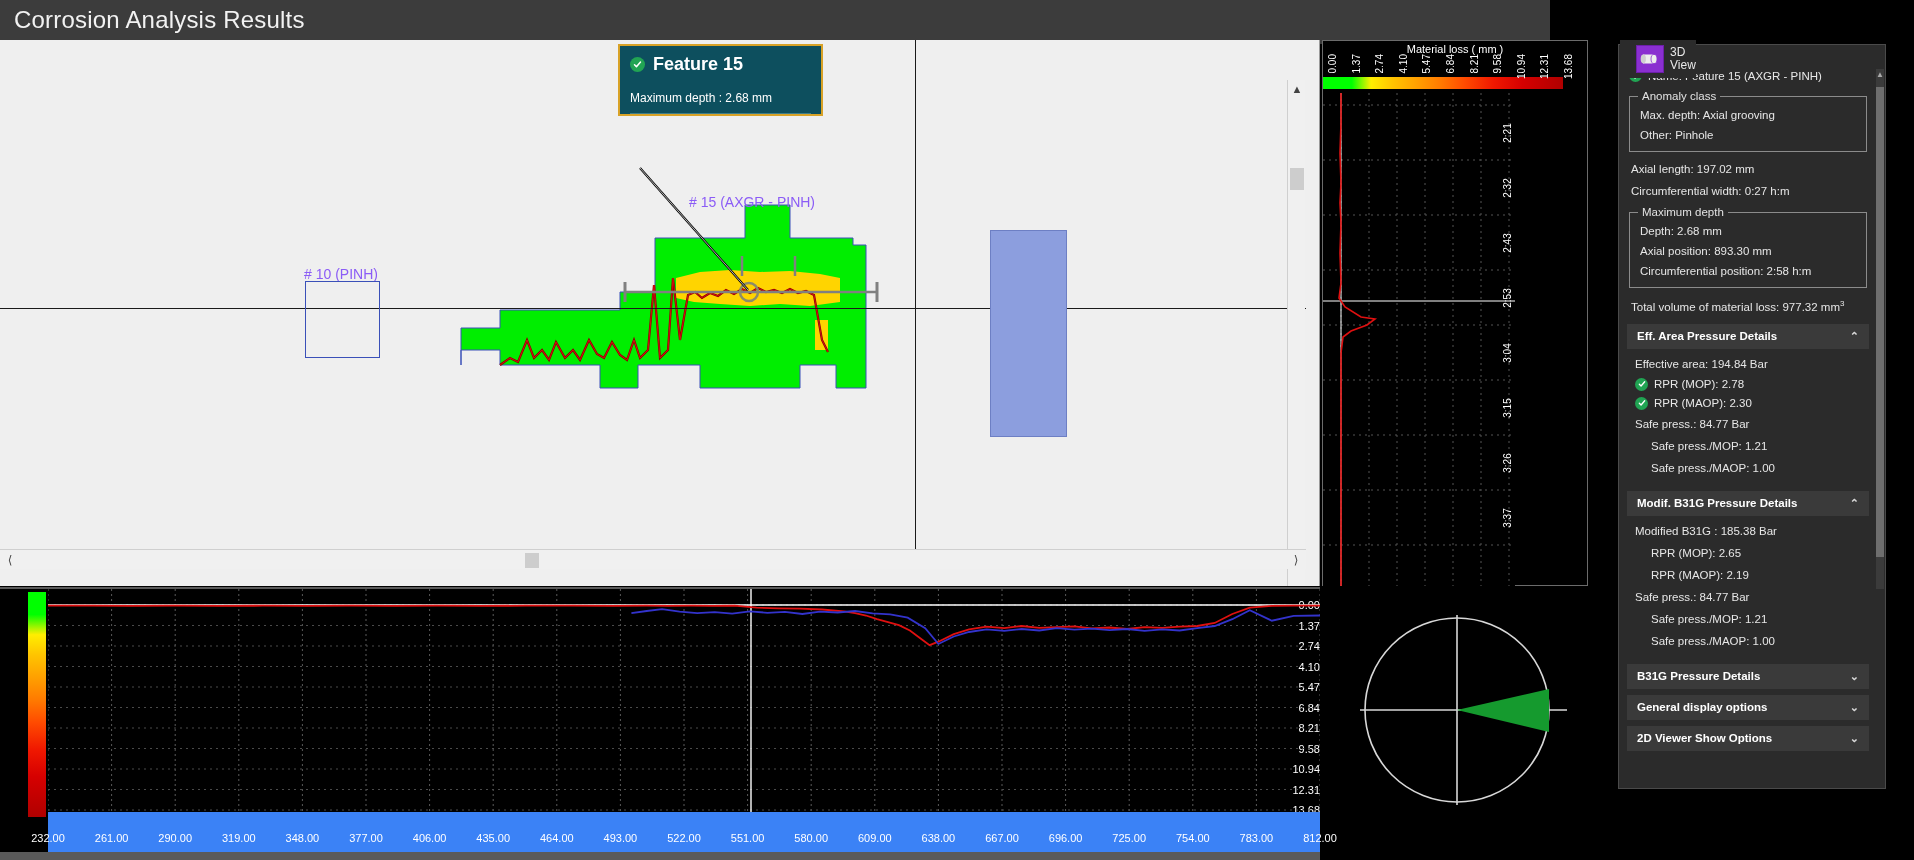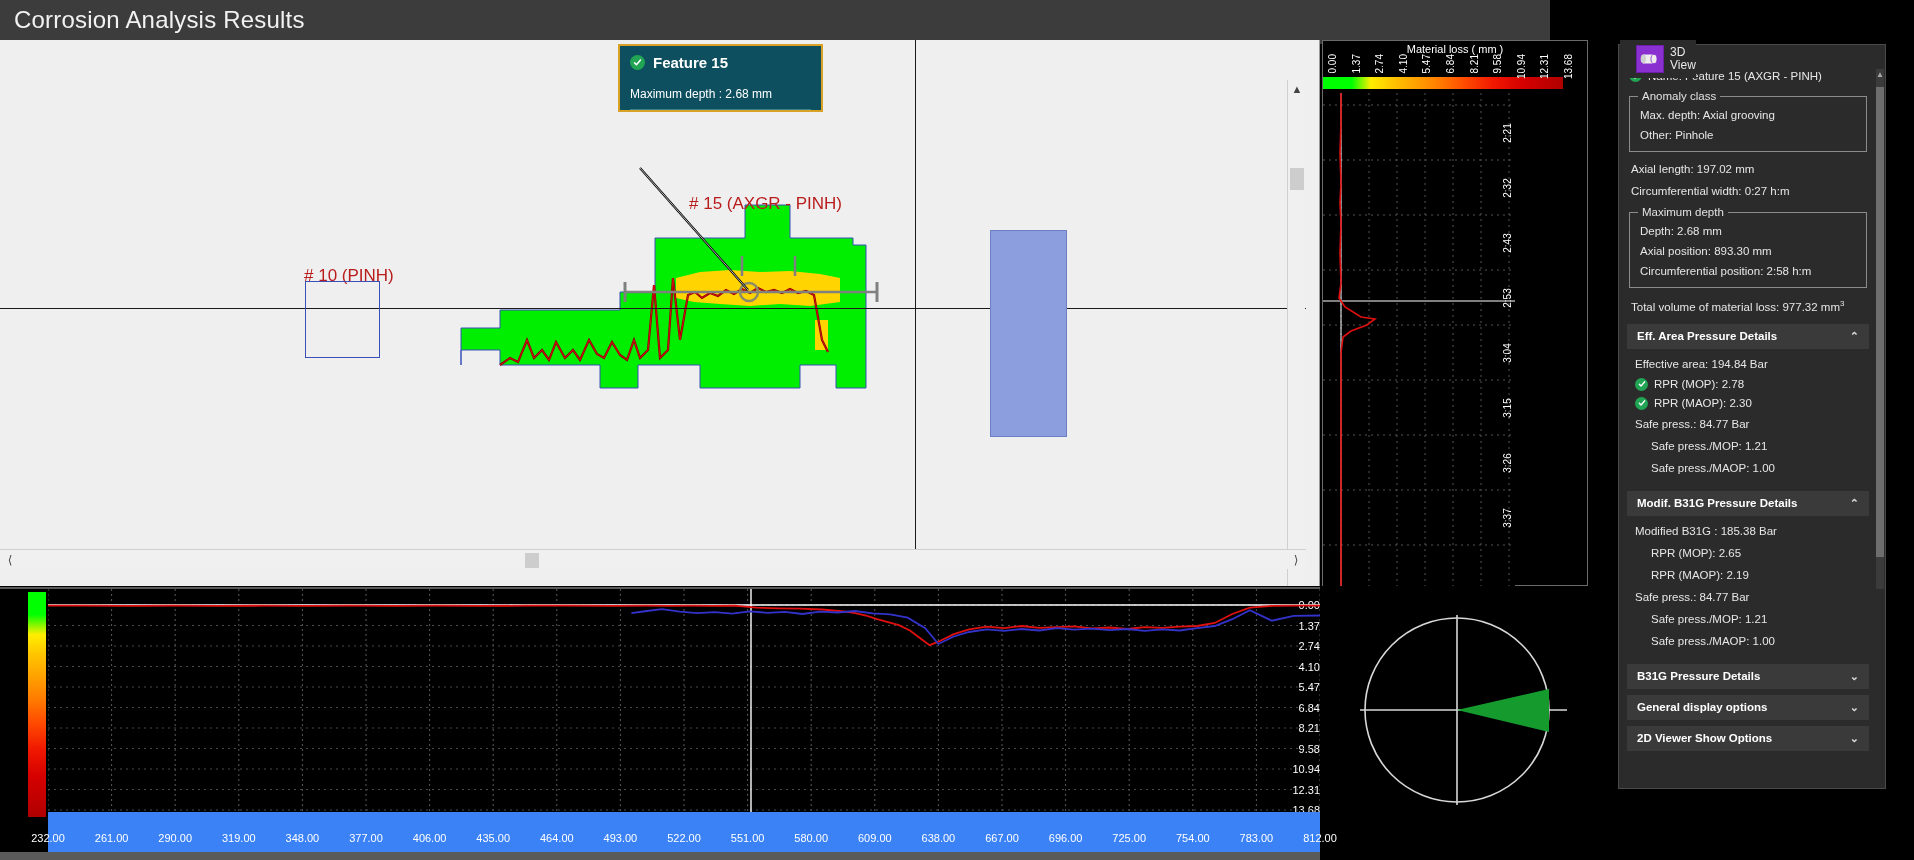--- a/index.html
+++ b/index.html
@@ -32,38 +32,38 @@
   .viewer-canvas { position: absolute; left: 0; top: 0; width: 1306px; height: 527px; overflow: hidden; }
 
   .axis-h {
     position: absolute; left: 0; top: 268px; width: 1306px; height: 1px; background: #1a1a1a;
   }
   .axis-v {
     position: absolute; left: 915px; top: 0; width: 1px; height: 527px; background: #1a1a1a;
   }
 
   .feat-label {
-    position: absolute; color: #b91c1c; font-size: 17px; white-space: nowrap;
+    position: absolute; color: #8b5cf6; font-size: 14px; white-space: nowrap;
     font-family: "Liberation Sans", sans-serif;
   }
   .feat-box {
     position: absolute; border: 1px solid #3a50b8; background: transparent;
   }
   .feat-box.filled { background: #8c9ede; border-color: #6d7fc4; }
 
   
   .tooltip {
     position: absolute; left: 618px; top: 44px; width: 205px;
     background: #0d4f5e; border: 2px solid #d8a227;
     color: #ffffff; z-index: 40;
     font-family: "Liberation Sans", sans-serif;
   }
   .tt-head {
     display: flex; align-items: center; gap: 8px;
-    padding: 8px 10px 9px 10px; font-size: 15px; font-weight: bold;
+    padding: 8px 10px 9px 10px; font-size: 18px; font-weight: bold;
   }
   .tt-div { height: 1px; background: #3f7f8c; margin: 0 10px; }
   .tt-row {
     display: flex; align-items: center; gap: 7px;
     padding: 4px 10px; font-size: 11.5px;
   }
   .tt-maxdepth { padding: 7px 10px 8px 10px; font-size: 12px; }
   .tt-body { padding-bottom: 6px; }
   .chk {
     width: 15px; height: 15px; border-radius: 50%; background: #21a453;

